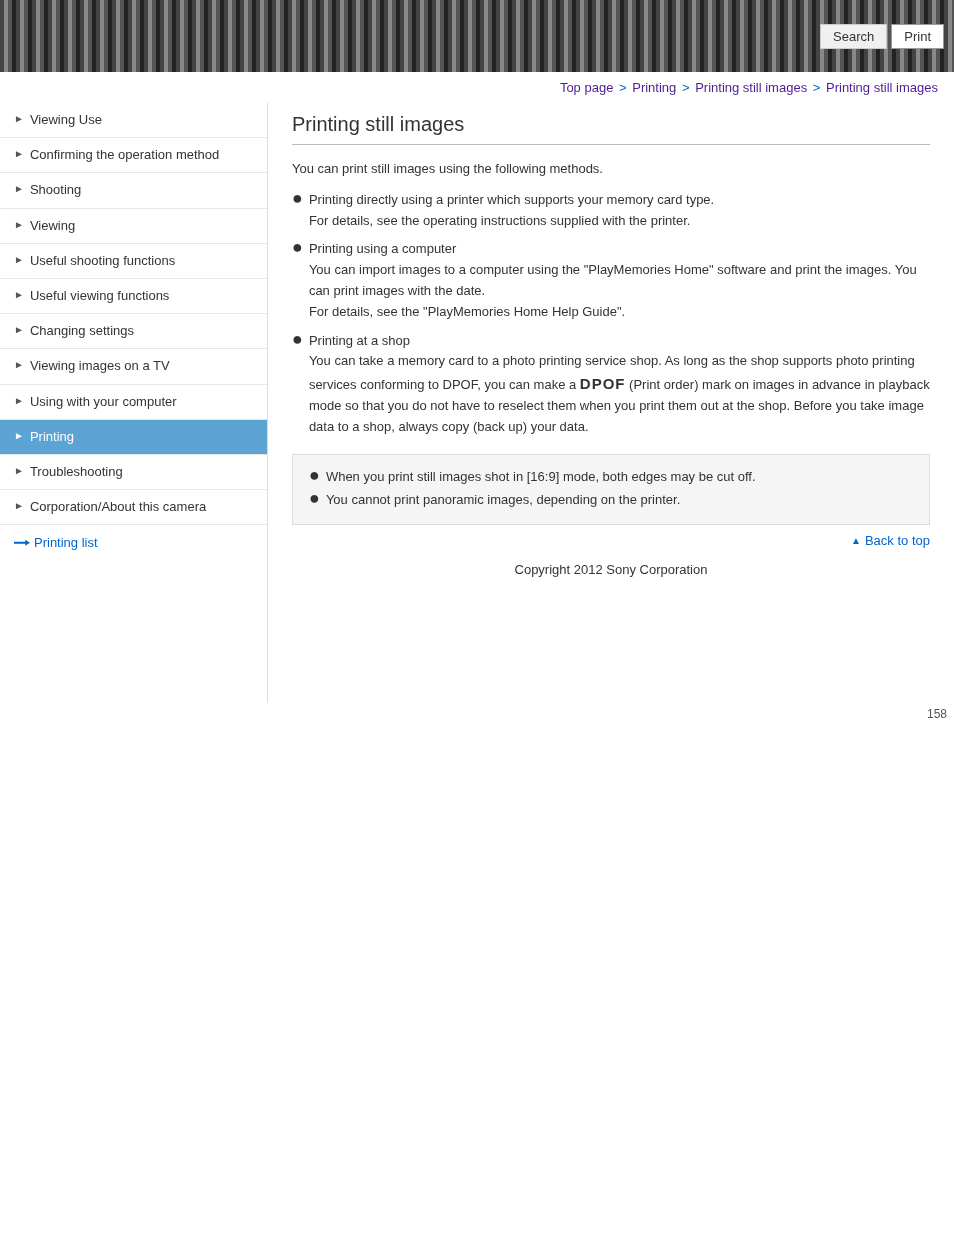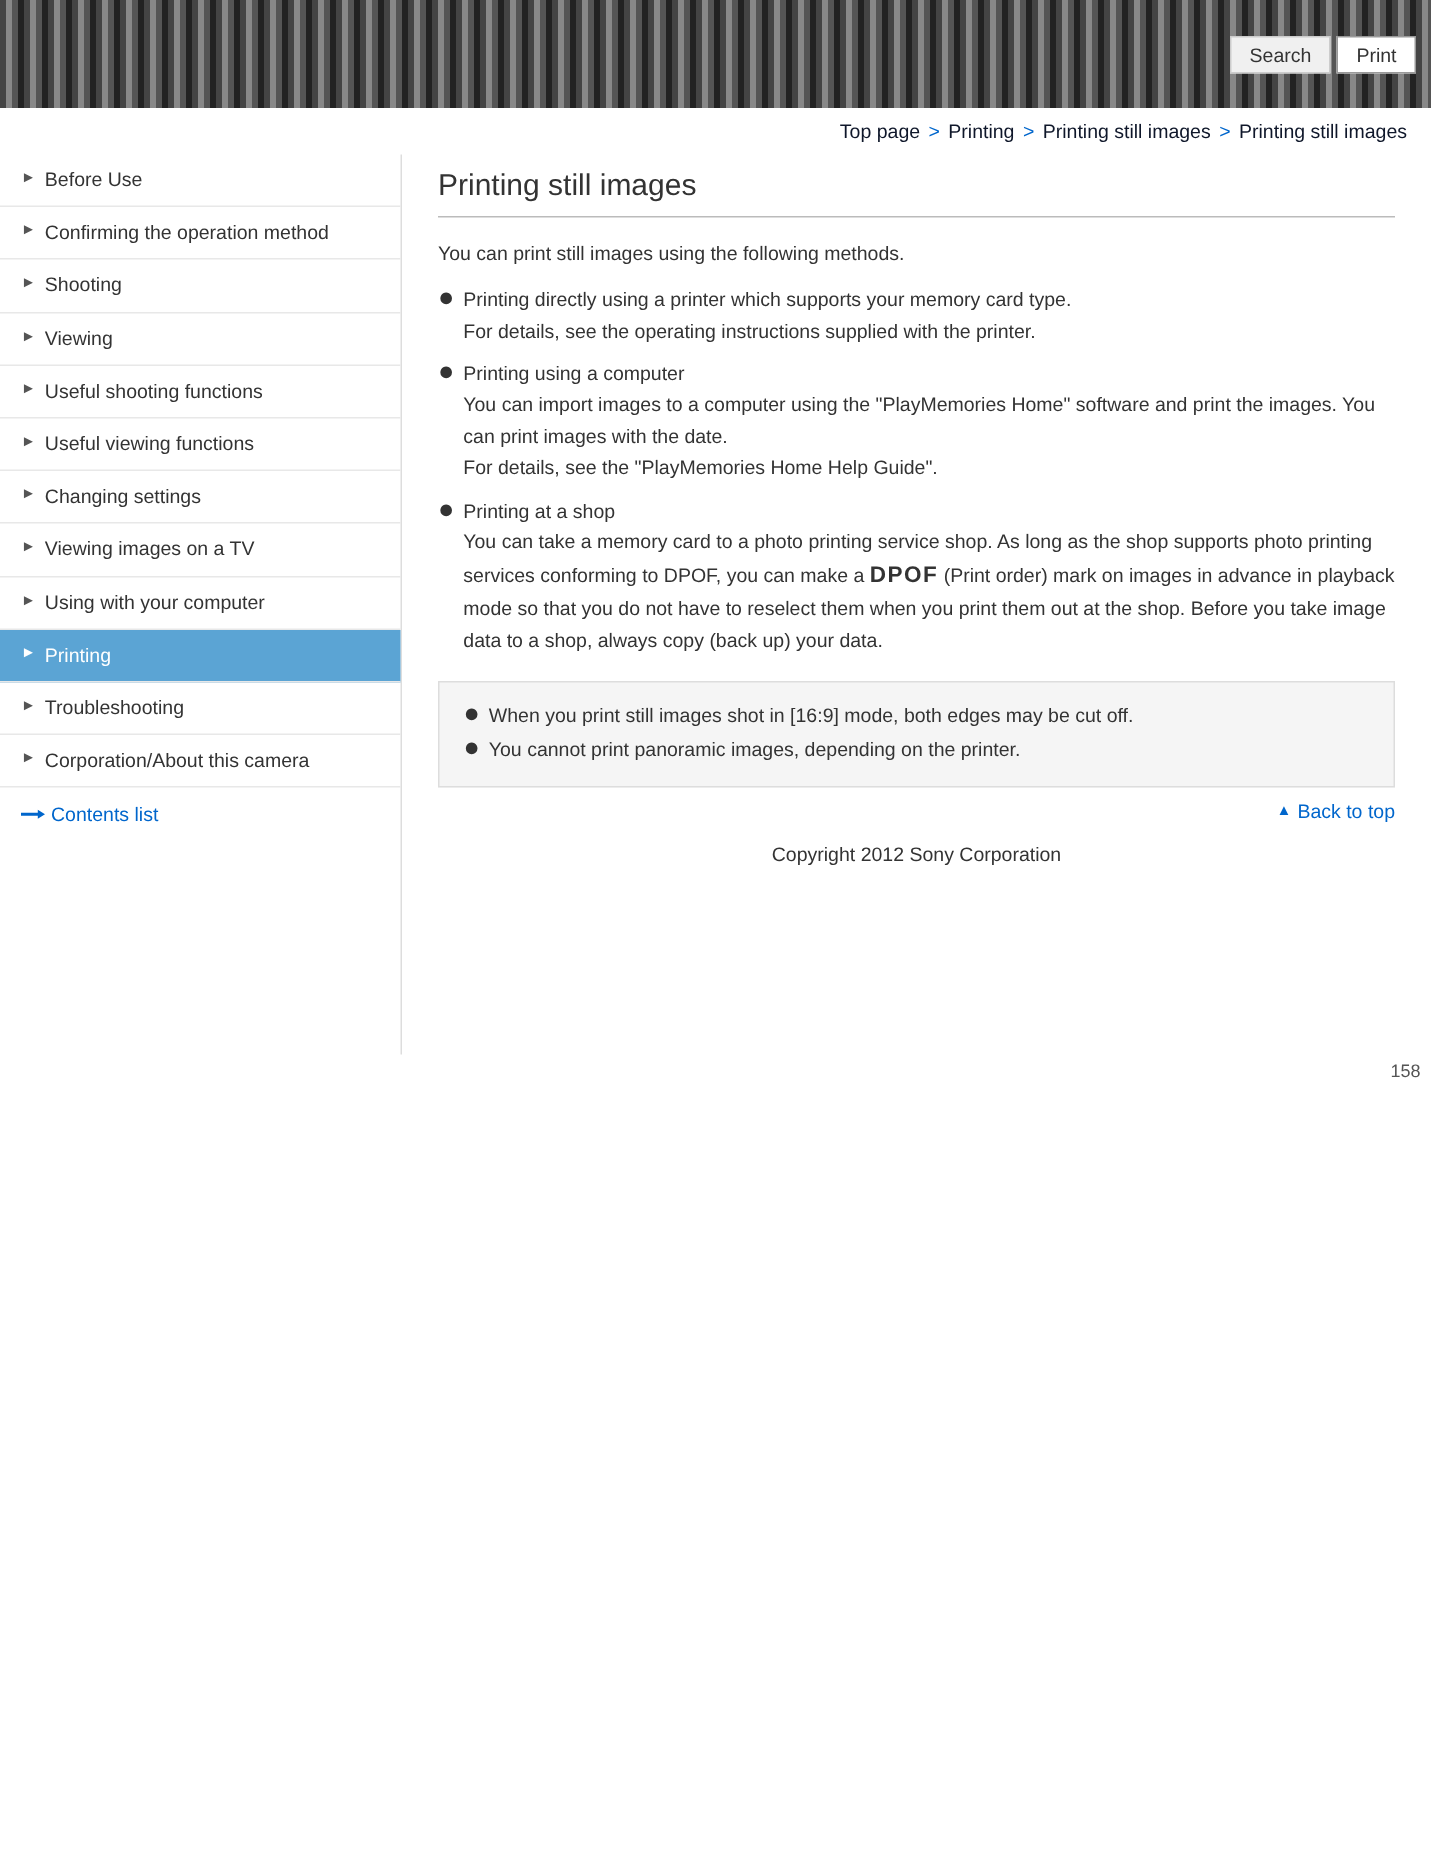--- a/index.html
+++ b/index.html
@@ -39,21 +39,21 @@
     }
 
     
     .breadcrumb-bar {
       text-align: right;
       padding: 8px 16px;
       font-size: 13px;
       color: #0066cc;
     }
     .breadcrumb-bar a {
-      color: #0f172a;
+      color: #4c1d95;
       text-decoration: none;
     }
     .breadcrumb-sep { color: #0066cc; margin: 0 2px; }
 
     
     .main-layout {
       display: flex;
       min-height: 600px;
     }
 
@@ -226,21 +226,21 @@
   <a href="#">Printing still images</a>
 </div>
 
 <div class="main-layout">
 
   <div class="sidebar">
 
     <div id="sidebar-items-container">
         <div class="sidebar-item">
     <span class="sidebar-arrow">►</span>
-    <span class="sidebar-item-label">Before Use</span>
+    <span class="sidebar-item-label">Viewing Use</span>
   </div>
         <div class="sidebar-item">
     <span class="sidebar-arrow">►</span>
     <span class="sidebar-item-label">Confirming the operation method</span>
   </div>
         <div class="sidebar-item">
     <span class="sidebar-arrow">►</span>
     <span class="sidebar-item-label">Shooting</span>
   </div>
         <div class="sidebar-item">
@@ -275,21 +275,21 @@
     <span class="sidebar-arrow">►</span>
     <span class="sidebar-item-label">Troubleshooting</span>
   </div>
         <div class="sidebar-item">
     <span class="sidebar-arrow">►</span>
     <span class="sidebar-item-label">Corporation/About this camera</span>
   </div>
       </div>
     <div class="contents-list-link">
       <span class="arrow-icon"></span>
-      <span>Contents list</span>
+      <span>Printing list</span>
     </div>
   </div>
 
   <div class="content-area">
     <h1 class="page-title">Printing still images</h1>
 
     <p class="content-intro">You can print still images using the following methods.</p>
 
     <div class="bullet-section">
       <div class="bullet-item">

